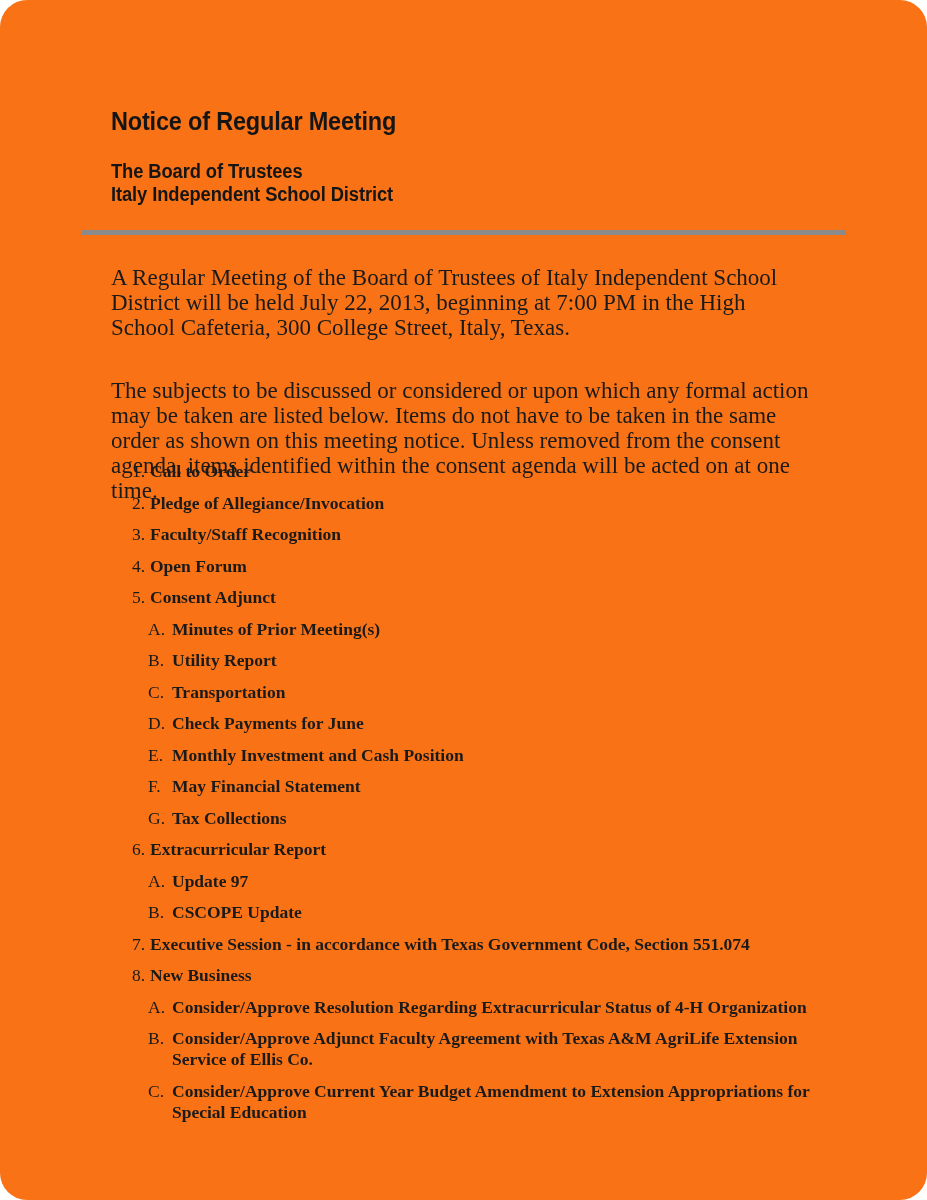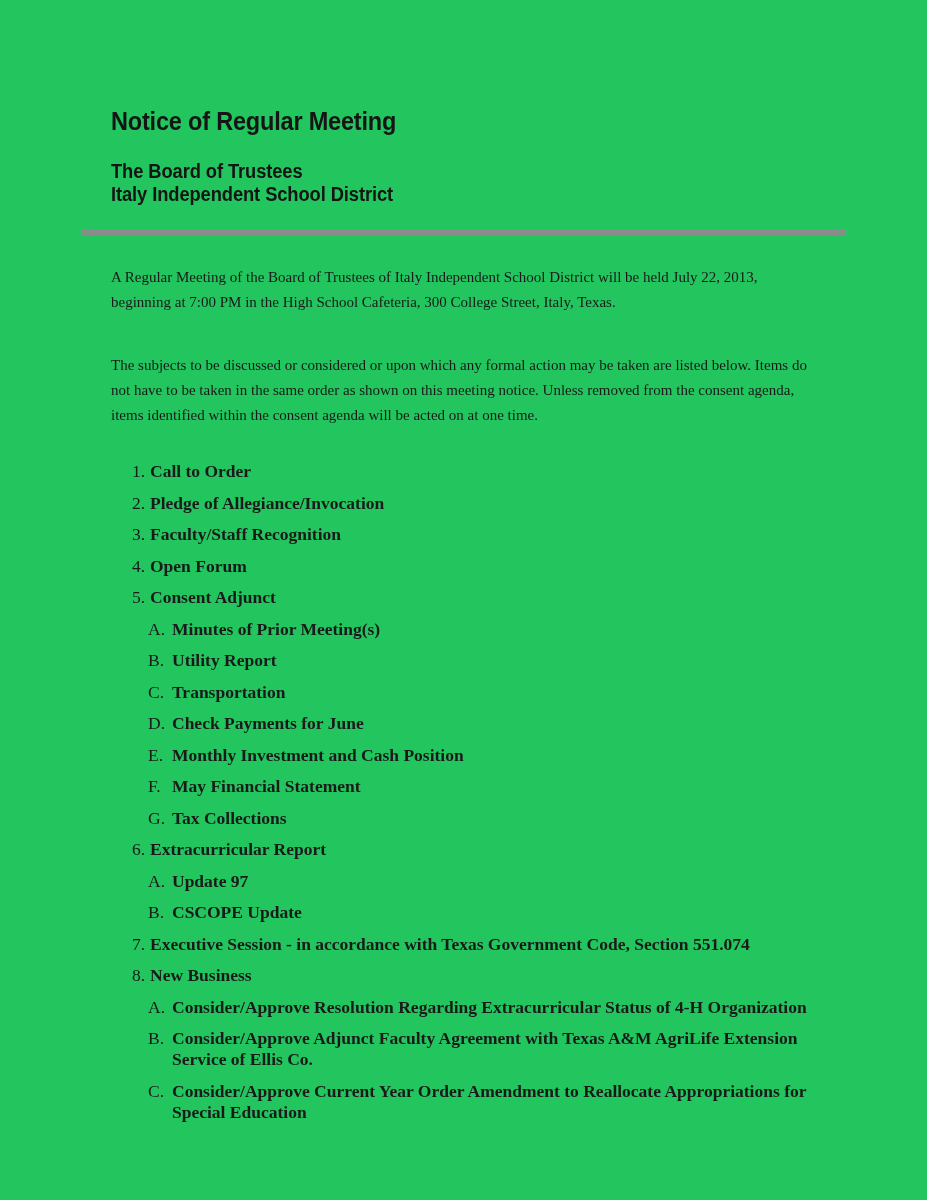--- a/index.html
+++ b/index.html
@@ -6,23 +6,24 @@
   html, body {
     margin: 0;
     padding: 0;
     background: #ffffff;
   }
 
   .page {
     position: relative;
     width: 927px;
     height: 1200px;
-    background: #22c55e;
+    background: #f97316;
     overflow: hidden;
     box-sizing: border-box;
+    border-radius: 27px;
   }
 
   
   .header-block {
     position: absolute;
     left: 111px;
     top: 106px;
     width: 740px;
   }
 
@@ -69,21 +70,21 @@
   
   .body-block {
     position: absolute;
     left: 111px;
     top: 265px;
     width: 700px;
   }
 
   .para {
     font-family: "Liberation Serif", "DejaVu Serif", serif;
-    font-size: 15px;
+    font-size: 23px;
     line-height: 25px;
     color: #1a1a1a;
     margin: 0;
     text-align: left;
   }
 
   .para + .para {
     margin-top: 38px;
   }
 
@@ -228,17 +229,17 @@
       <div class="agenda-subitem">
         <span class="marker">A.</span>
         <span class="label">Consider/Approve Resolution Regarding Extracurricular Status of 4-H Organization</span>
       </div>
       <div class="agenda-subitem">
         <span class="marker">B.</span>
         <span class="label">Consider/Approve Adjunct Faculty Agreement with Texas A&amp;M AgriLife Extension Service of Ellis Co.</span>
       </div>
       <div class="agenda-subitem">
         <span class="marker">C.</span>
-        <span class="label">Consider/Approve Current Year Order Amendment to Reallocate Appropriations for Special Education</span>
+        <span class="label">Consider/Approve Current Year Budget Amendment to Extension Appropriations for Special Education</span>
       </div>
     </div>
 
 </div>
 
 </body></html>

